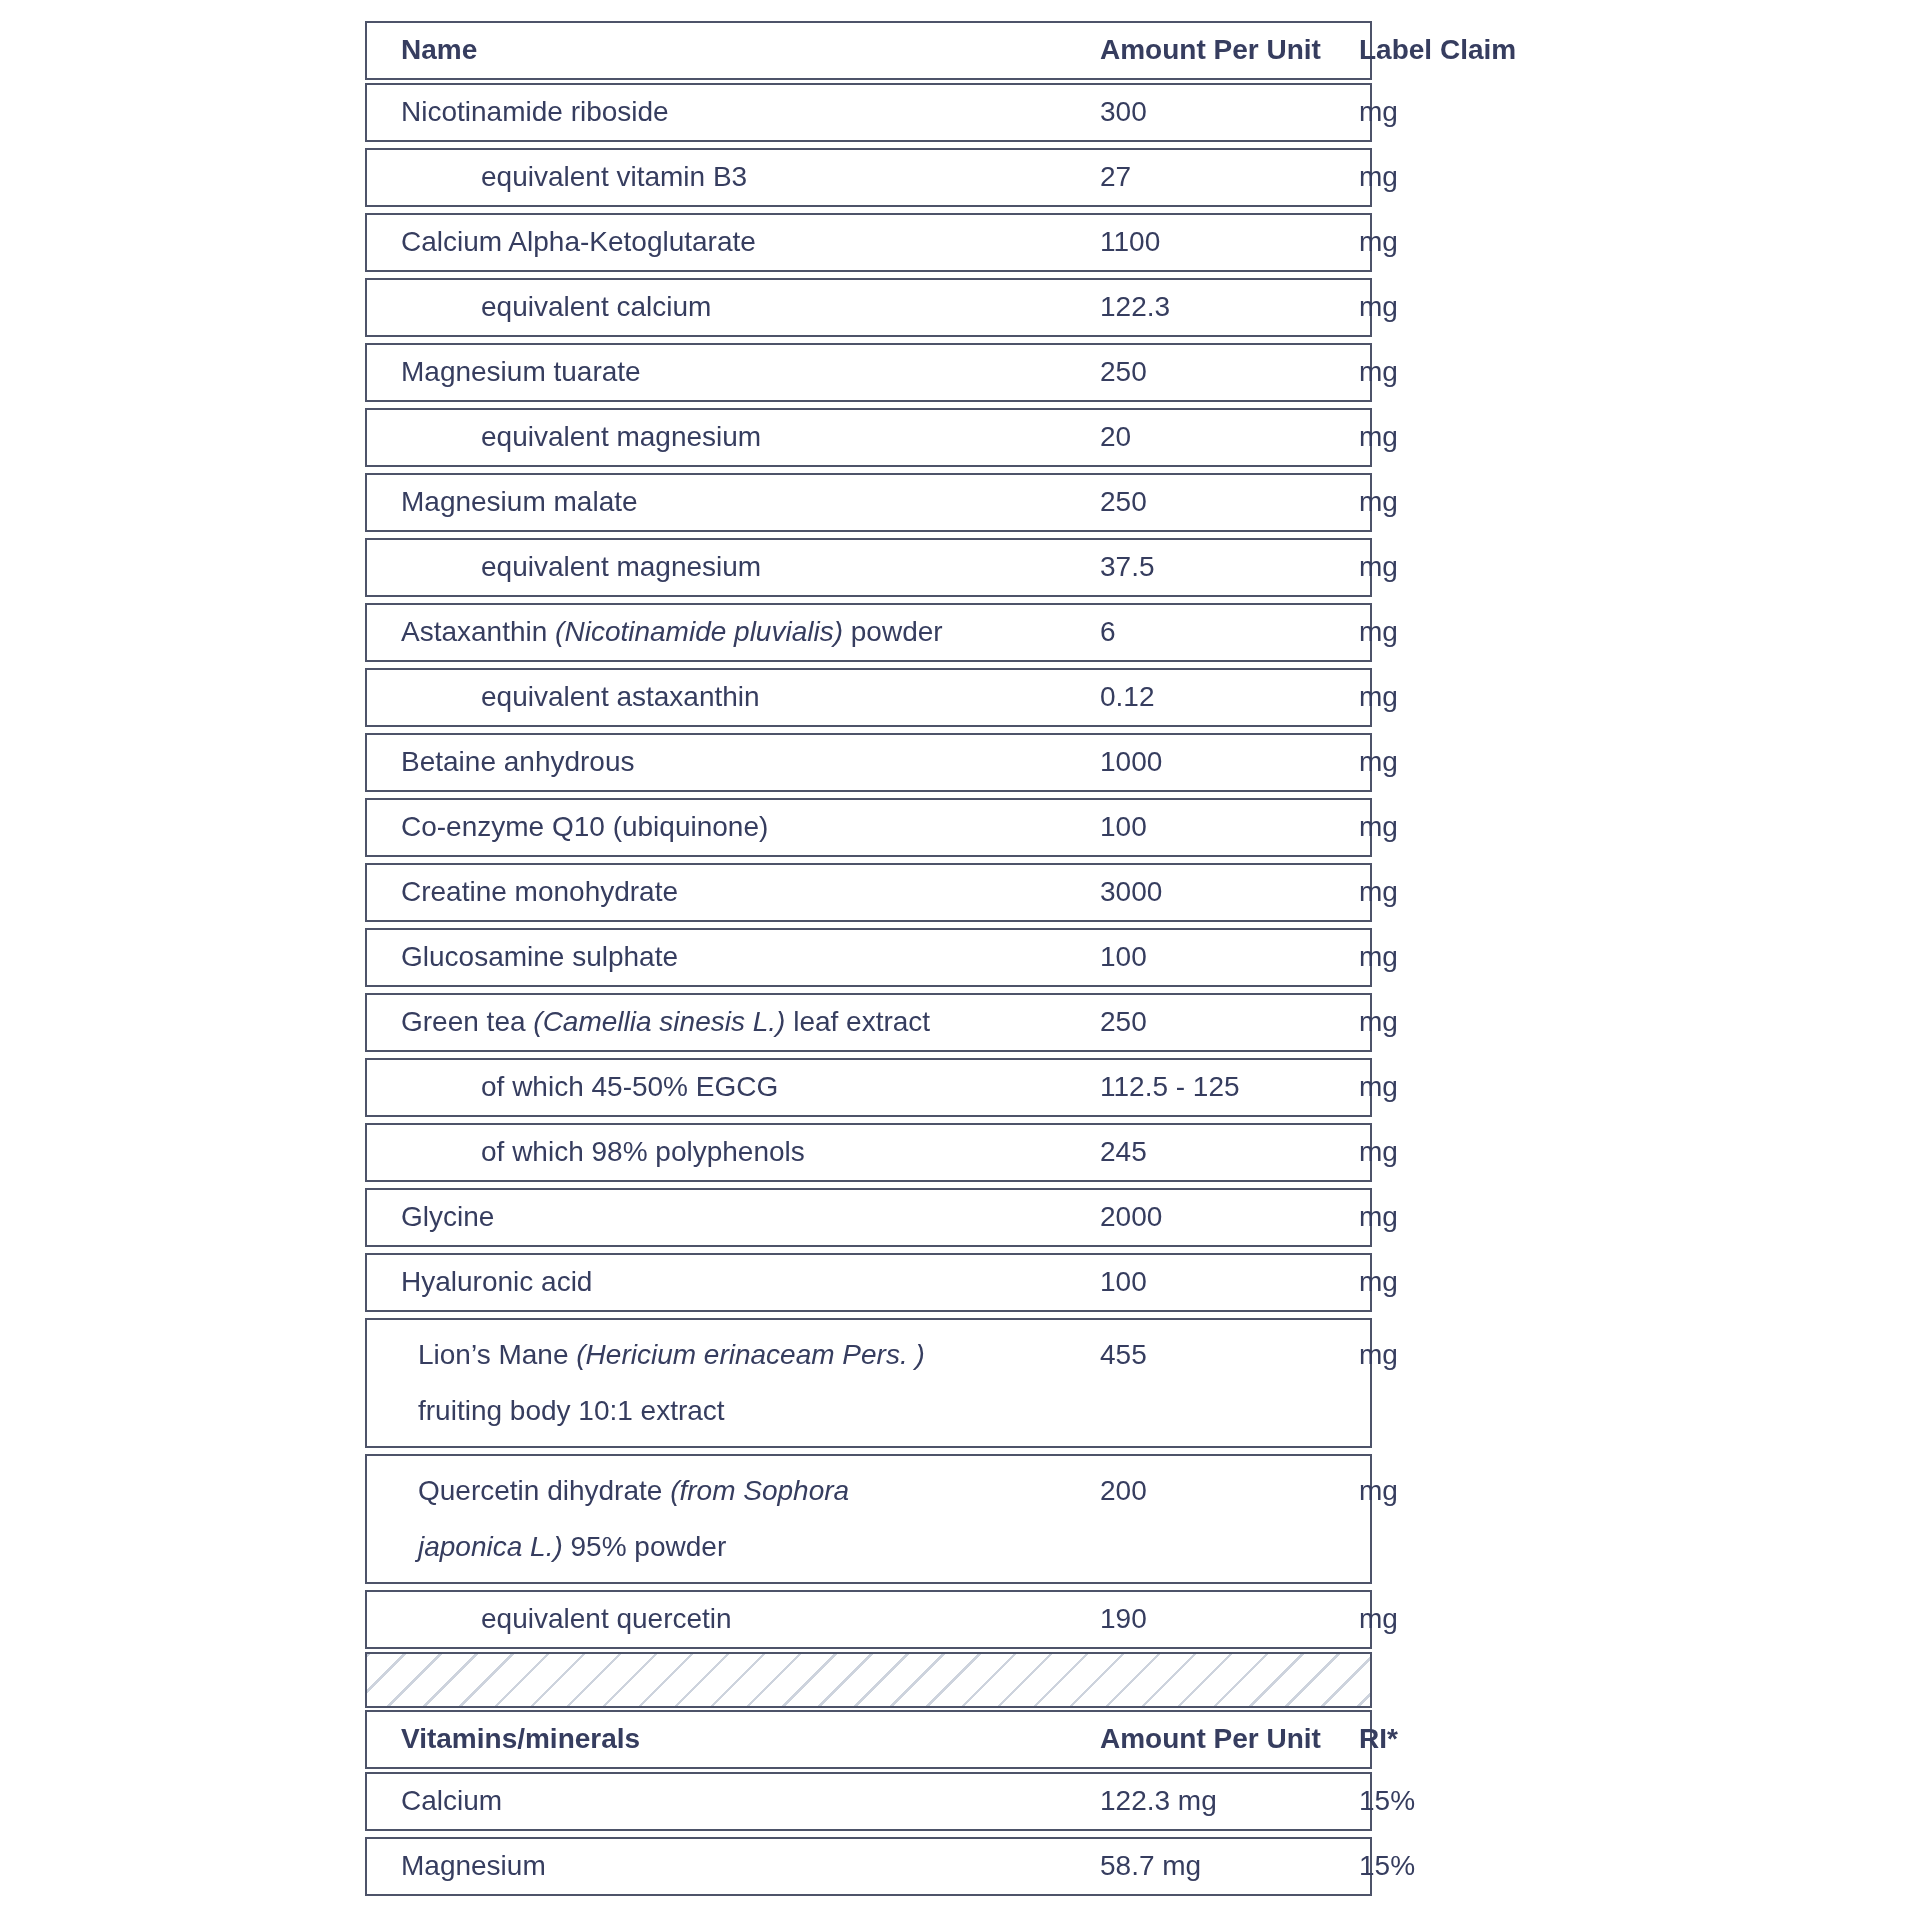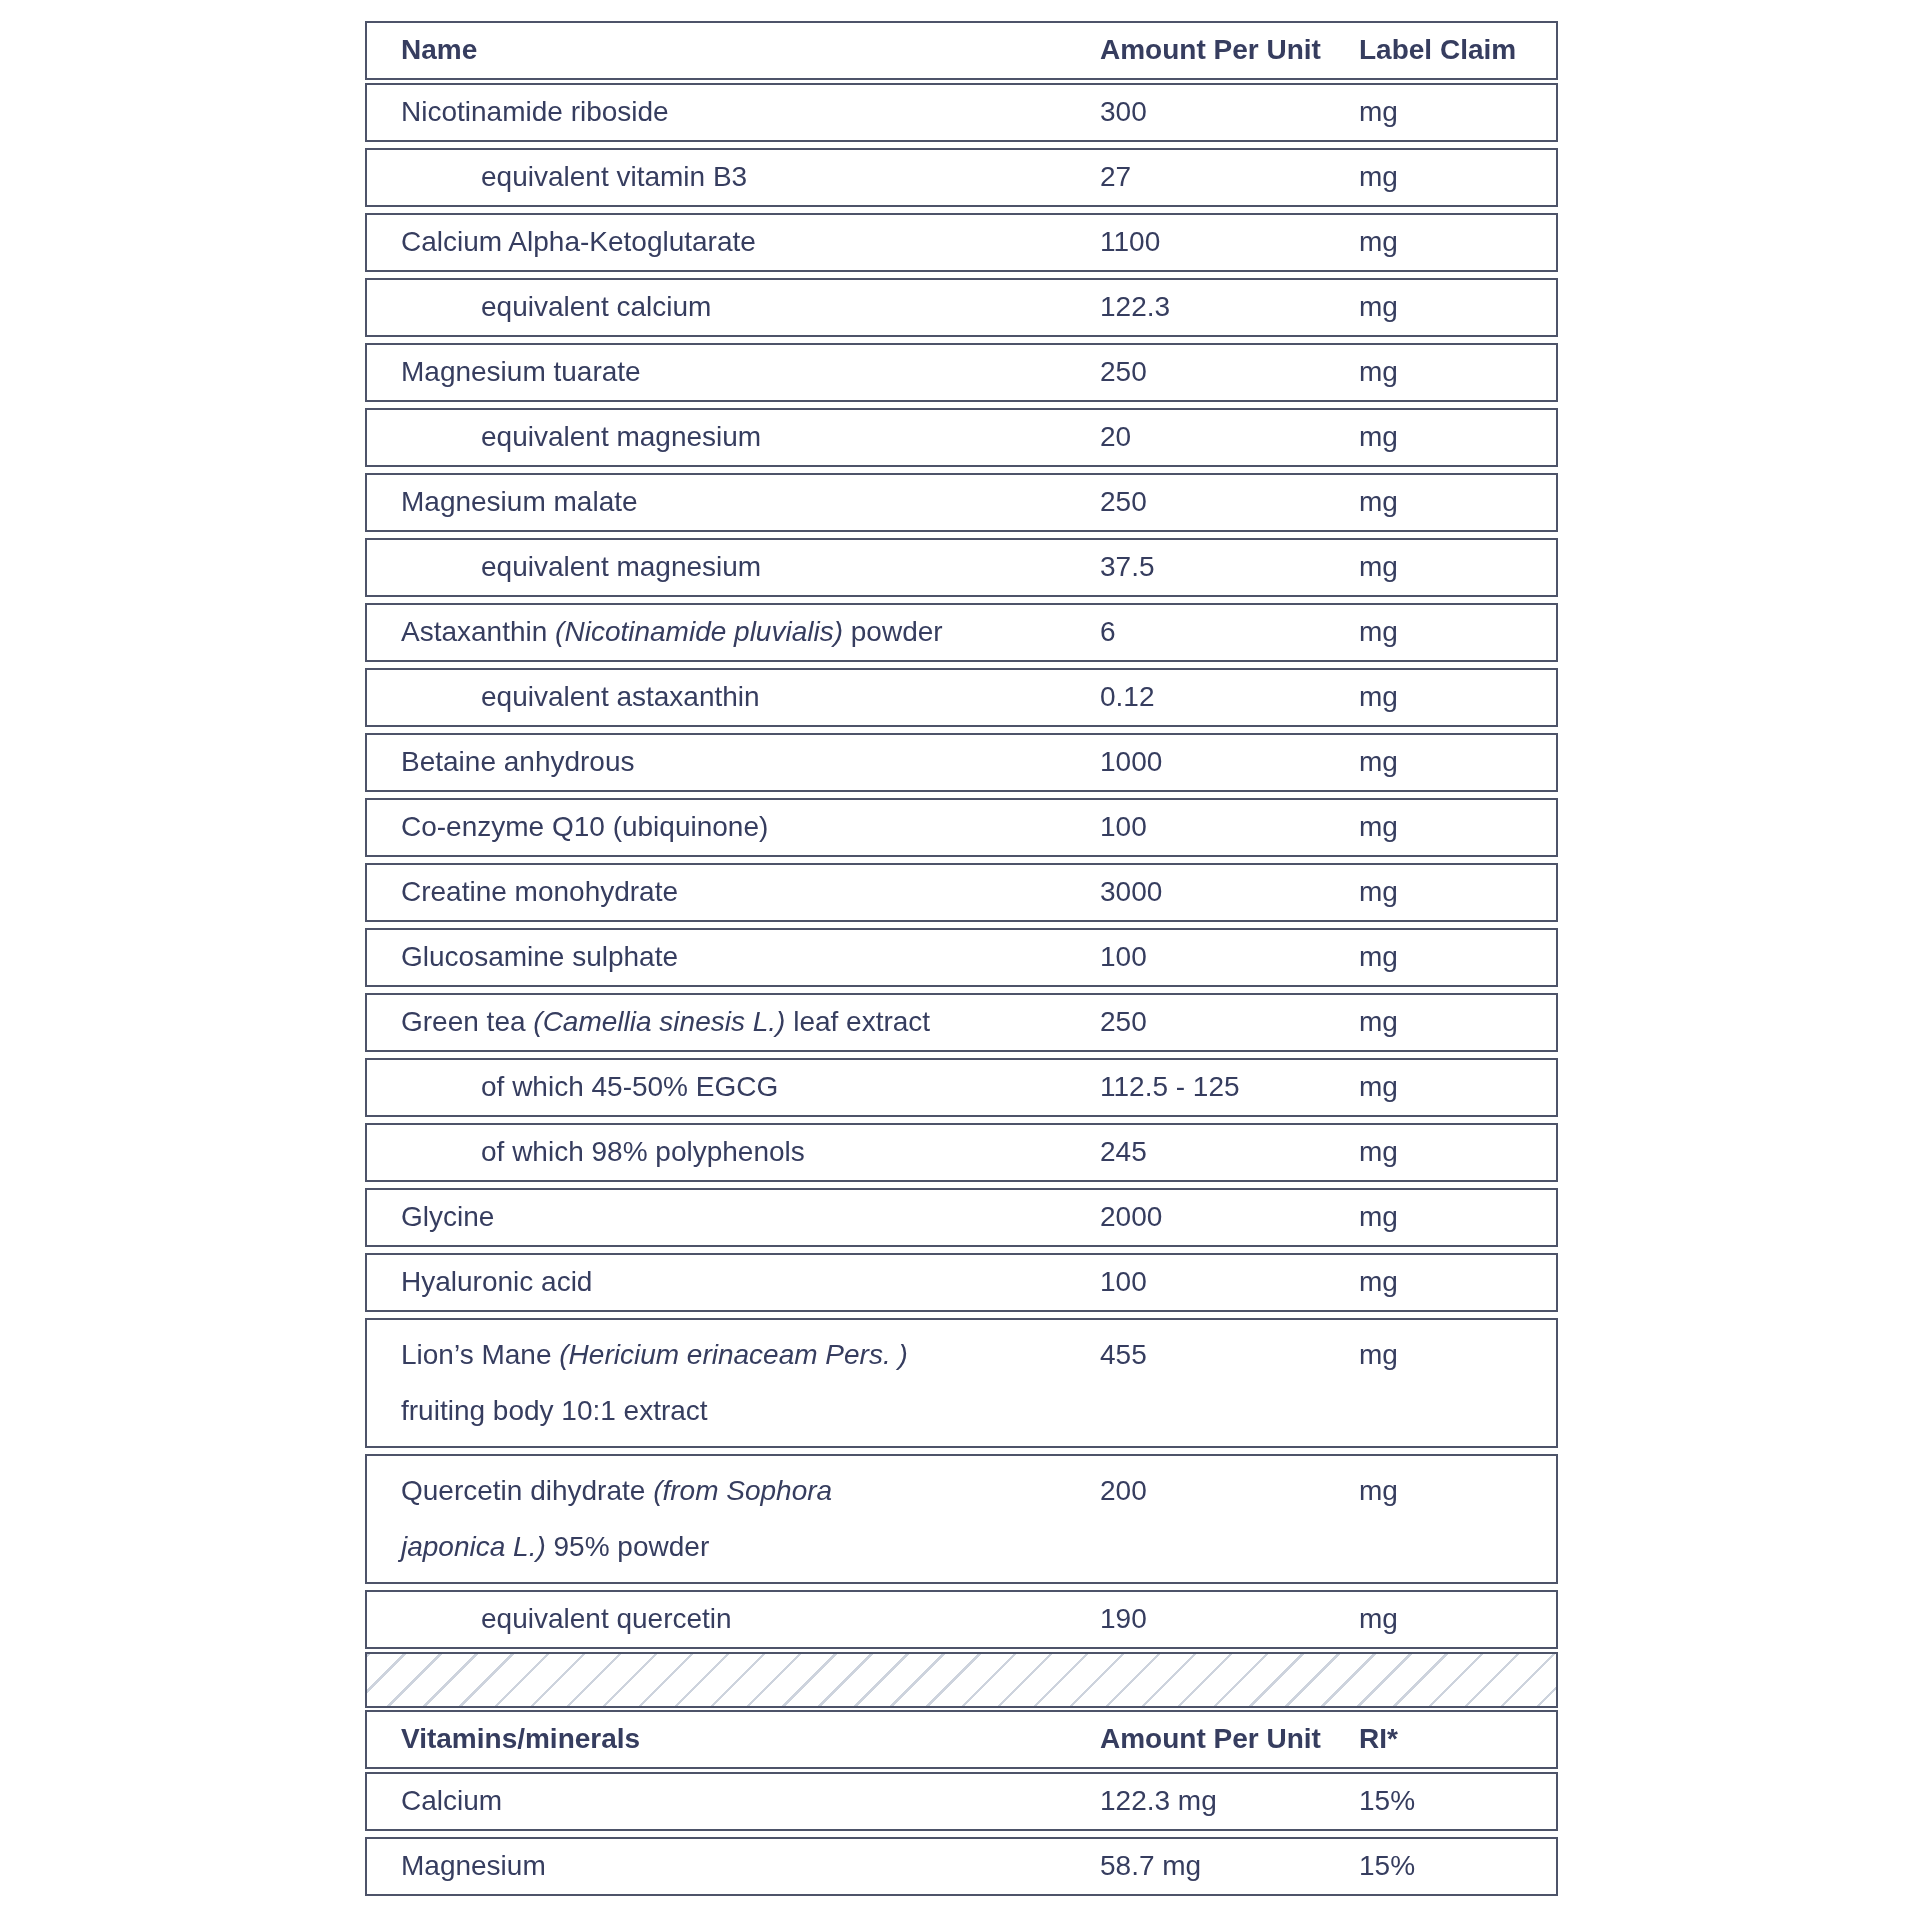--- a/index.html
+++ b/index.html
@@ -13,21 +13,21 @@
   body{
     font-family:"Liberation Sans", sans-serif;
     color:var(--ink);
     position:relative;
   }
   .page{position:absolute;inset:0;background:var(--page);}
   .table{
     position:absolute;
     left:365px;
     top:21px;
-    width:1193px;
+    width:1007px;
     display:flex;
     flex-direction:column;
     gap:2.8px;
   }
   .rows{display:flex;flex-direction:column;gap:6px;}
   .row{
     border:2.8px solid var(--line);
     background:#fff;
     height:59px;
     display:grid;
@@ -42,21 +42,21 @@
   .row.bold{font-weight:bold;}
   .row.tall{
     height:130px;
     align-items:start;
   }
   .row.tall .cell{
     padding-top:7.5px;
     line-height:56px;
   }
   .it{font-style:italic;}
-  .line{display:block;}
+  .line{display:block;margin-left:17px;}
   .hatch{
     height:56px;
     border:2.8px solid var(--line);
     background:repeating-linear-gradient(
       135deg,
       var(--hatch) 0px,
       var(--hatch) 2.4px,
       transparent 2.4px,
       transparent 25.4px
     );

